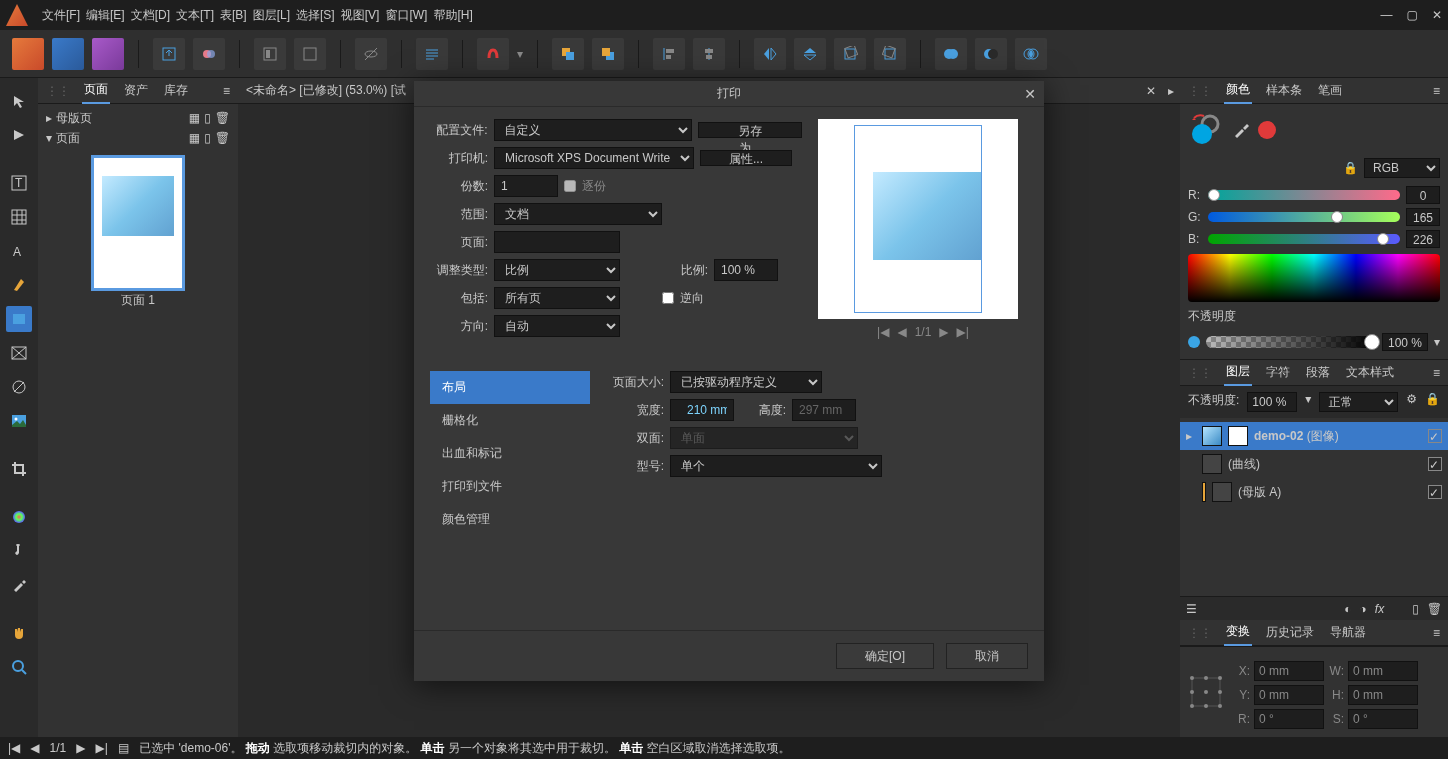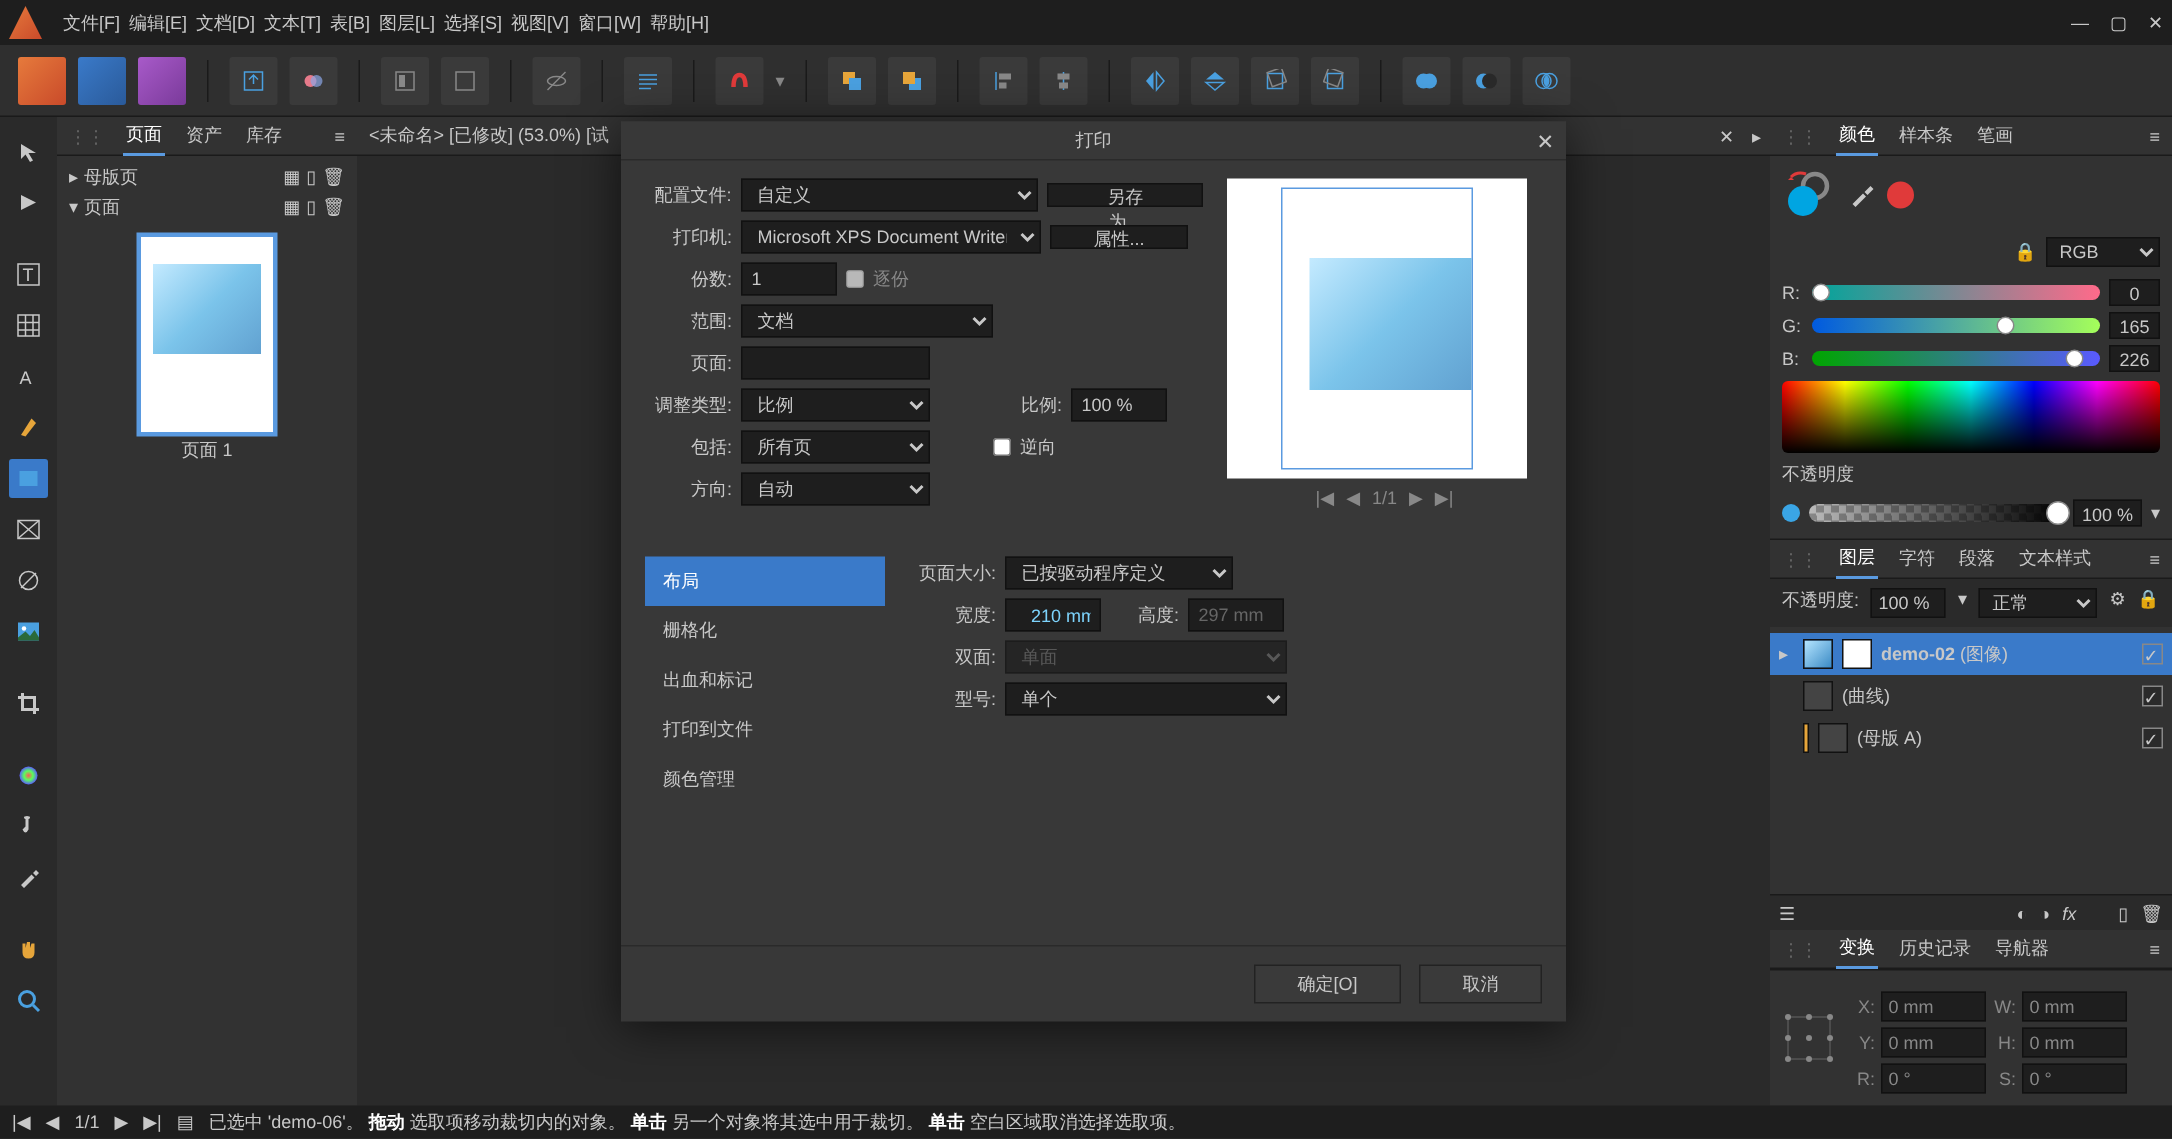--- a/index.html
+++ b/index.html
@@ -655,21 +655,21 @@
         <input type="text" class="sm" disabled="" style="color: #7dd3fc; padding-left: 16px;" value="210 mm">
         <span class="flbl-sm">高度:</span>
         <input type="text" class="sm" disabled="" style="color: rgb(102, 102, 102);" value="297 mm">
       </div>
       <div class="form-row">
         <span class="flbl">双面:</span>
         <select style="width:188px;color:#666" disabled=""><option>单面</option></select>
       </div>
       <div class="form-row">
         <span class="flbl">型号:</span>
-        <select style="width:188px"><option>单个</option></select>
+        <select style="width:212px"><option>单个</option></select>
       </div>
     </div>
   </div>
 
   <div class="dlg-footer">
     <button>确定[O]</button>
     <button>取消</button>
   </div>
 </div>
 

